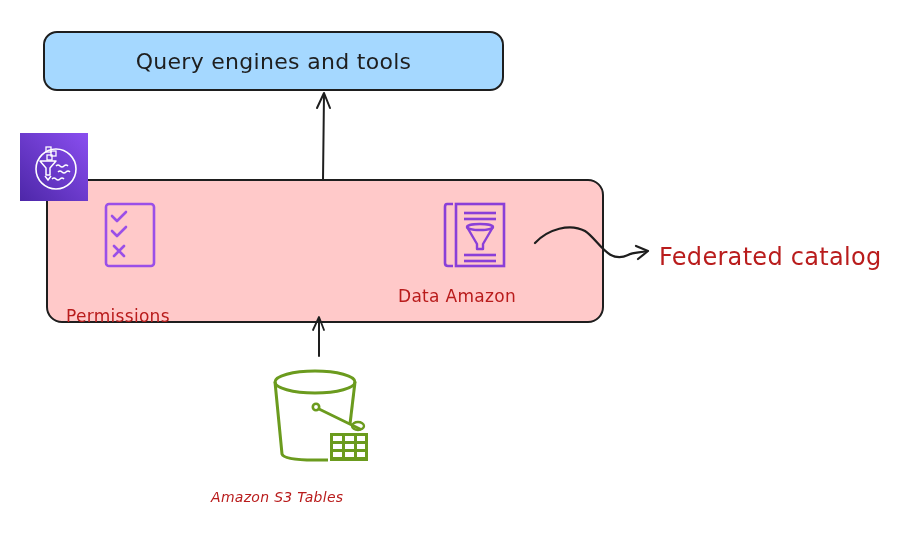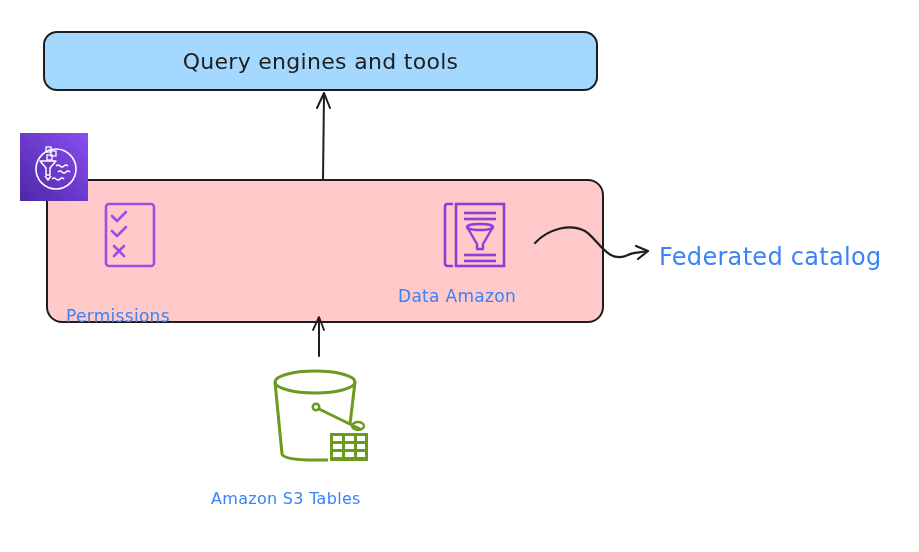--- a/index.html
+++ b/index.html
@@ -1,42 +1,42 @@
 <!DOCTYPE html>
 <html><head>
   <meta charset="utf-8">
   <style>
     html, body { margin: 0; padding: 0; background: #ffffff; }
     body { width: 919px; height: 552px; position: relative; overflow: hidden;
            font-family: "DejaVu Sans", sans-serif; color: #1e1e1e; }
     .hand { font-family: "DejaVu Sans", sans-serif; letter-spacing: 0.3px; }
 
     #query-box {
-      position: absolute; left: 43px; top: 31px; width: 555px; height: 60px;
+      position: absolute; left: 43px; top: 31px; width: 461px; height: 60px;
       background: #a5d8ff; border: 2px solid #1e1e1e; border-radius: 14px;
       box-sizing: border-box; display: flex; align-items: center; justify-content: center;
     }
     #query-box span { font-size: 22px; color: #1e1e1e; }
 
     #lf-box {
       position: absolute; left: 46px; top: 179px; width: 558px; height: 144px;
       background: #ffc9c9; border: 2px solid #1e1e1e; border-radius: 16px;
       box-sizing: border-box;
     }
 
     #lf-icon {
       position: absolute; left: 20px; top: 133px; width: 68px; height: 68px;
       background: linear-gradient(45deg, #4d27a8 0%, #8a4ef0 100%);
     }
 
-    .label { position: absolute; font-size: 17px; color: #3b82f6; white-space: nowrap; }
+    .label { position: absolute; font-size: 17px; color: #b91c1c; white-space: nowrap; }
     #perm-label { left: 66px; top: 306px; }
     #catalog-label { left: 398px; top: 286px; }
     #fed-label { left: 659px; top: 243px; font-size: 24px; }
-    #s3-label { left: 211px; top: 489px; font-size: 16px; }
+    #s3-label { left: 211px; top: 489px; font-size: 14px; font-style: italic; }
 
     svg.abs { position: absolute; overflow: visible; }
   </style>
 </head>
 <body>
 
 <div id="query-box">
   <span class="hand">Query engines and tools</span>
 </div>
 

